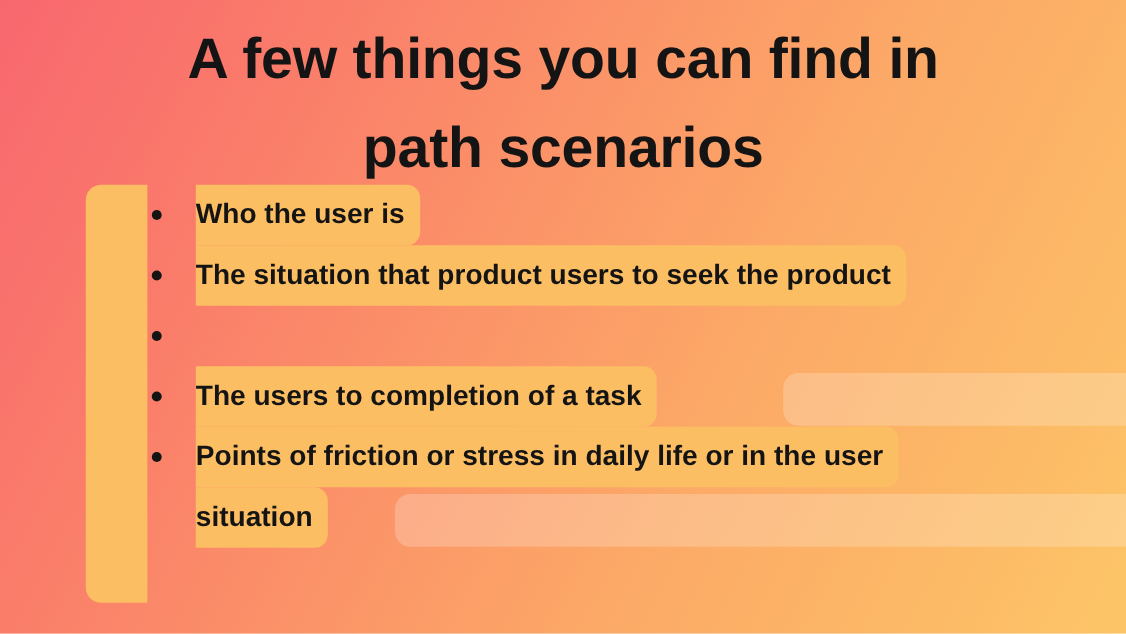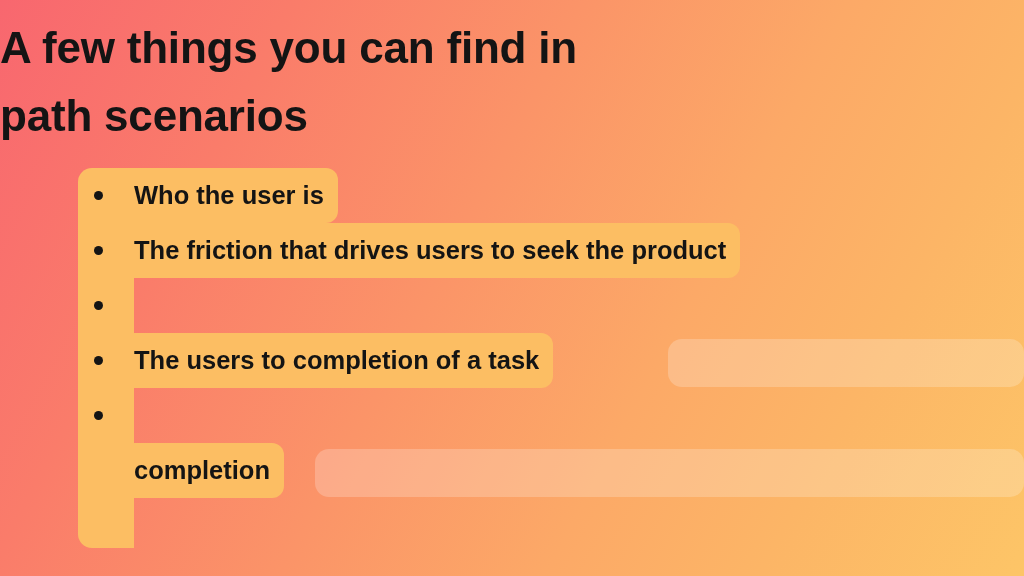--- a/index.html
+++ b/index.html
@@ -20,39 +20,41 @@
         #fcb566 80%,
         #fdc567 100%);
     position:relative;
   }
 
   
   #slide-title {
     position:absolute;
     left:0; top:14px;
     width:1024px;
+    text-align:center;
     color:#141414;
-    font-size:44px;
+    font-size:52px;
     font-weight:bold;
     line-height:1.55;
     letter-spacing:-0.2px;
   }
   #slide-title .title-line { display:block; }
 
   
   #bullet-list {
     position:absolute;
     left:78px;
     top:168px;
     width:912px;
   }
 
   .bullet-row {
     position:relative;
     height:55px;
+    margin-left:44px;
   }
 
   
   .ghost-fill {
     position:absolute;
     top:6px;
     height:48px;
     background:rgba(255,255,255,0.22);
     border-radius:14px;
     z-index:1;
@@ -111,38 +113,39 @@
 
   <div class="bullet-row">
     
     <span class="bullet-dot"></span>
     <span class="line-text indent">Who the user is</span>
   </div>
 
   <div class="bullet-row">
     
     <span class="bullet-dot"></span>
-    <span class="line-text indent">The friction that drives users to seek the product</span>
+    <span class="line-text indent">The situation that product users to seek the product</span>
   </div>
 
 
   <div class="bullet-row">
     
     <span class="bullet-dot"></span>
   </div>
 
   <div class="bullet-row">
     <span class="ghost-fill" style="left: 590px; width: 356px;"></span>
     <span class="bullet-dot"></span>
     <span class="line-text indent">The users to completion of a task</span>
   </div>
 
   <div class="bullet-row">
     
     <span class="bullet-dot"></span>
+    <span class="line-text indent">Points of friction or stress in daily life or in the user</span>
   </div>
 
   <div class="bullet-row sub">
     <span class="ghost-fill" style="left: 237px; width: 709px;"></span>
-    <span class="line-text">completion</span>
+    <span class="line-text">situation</span>
   </div>
 
 </div>
 
 </body></html>

